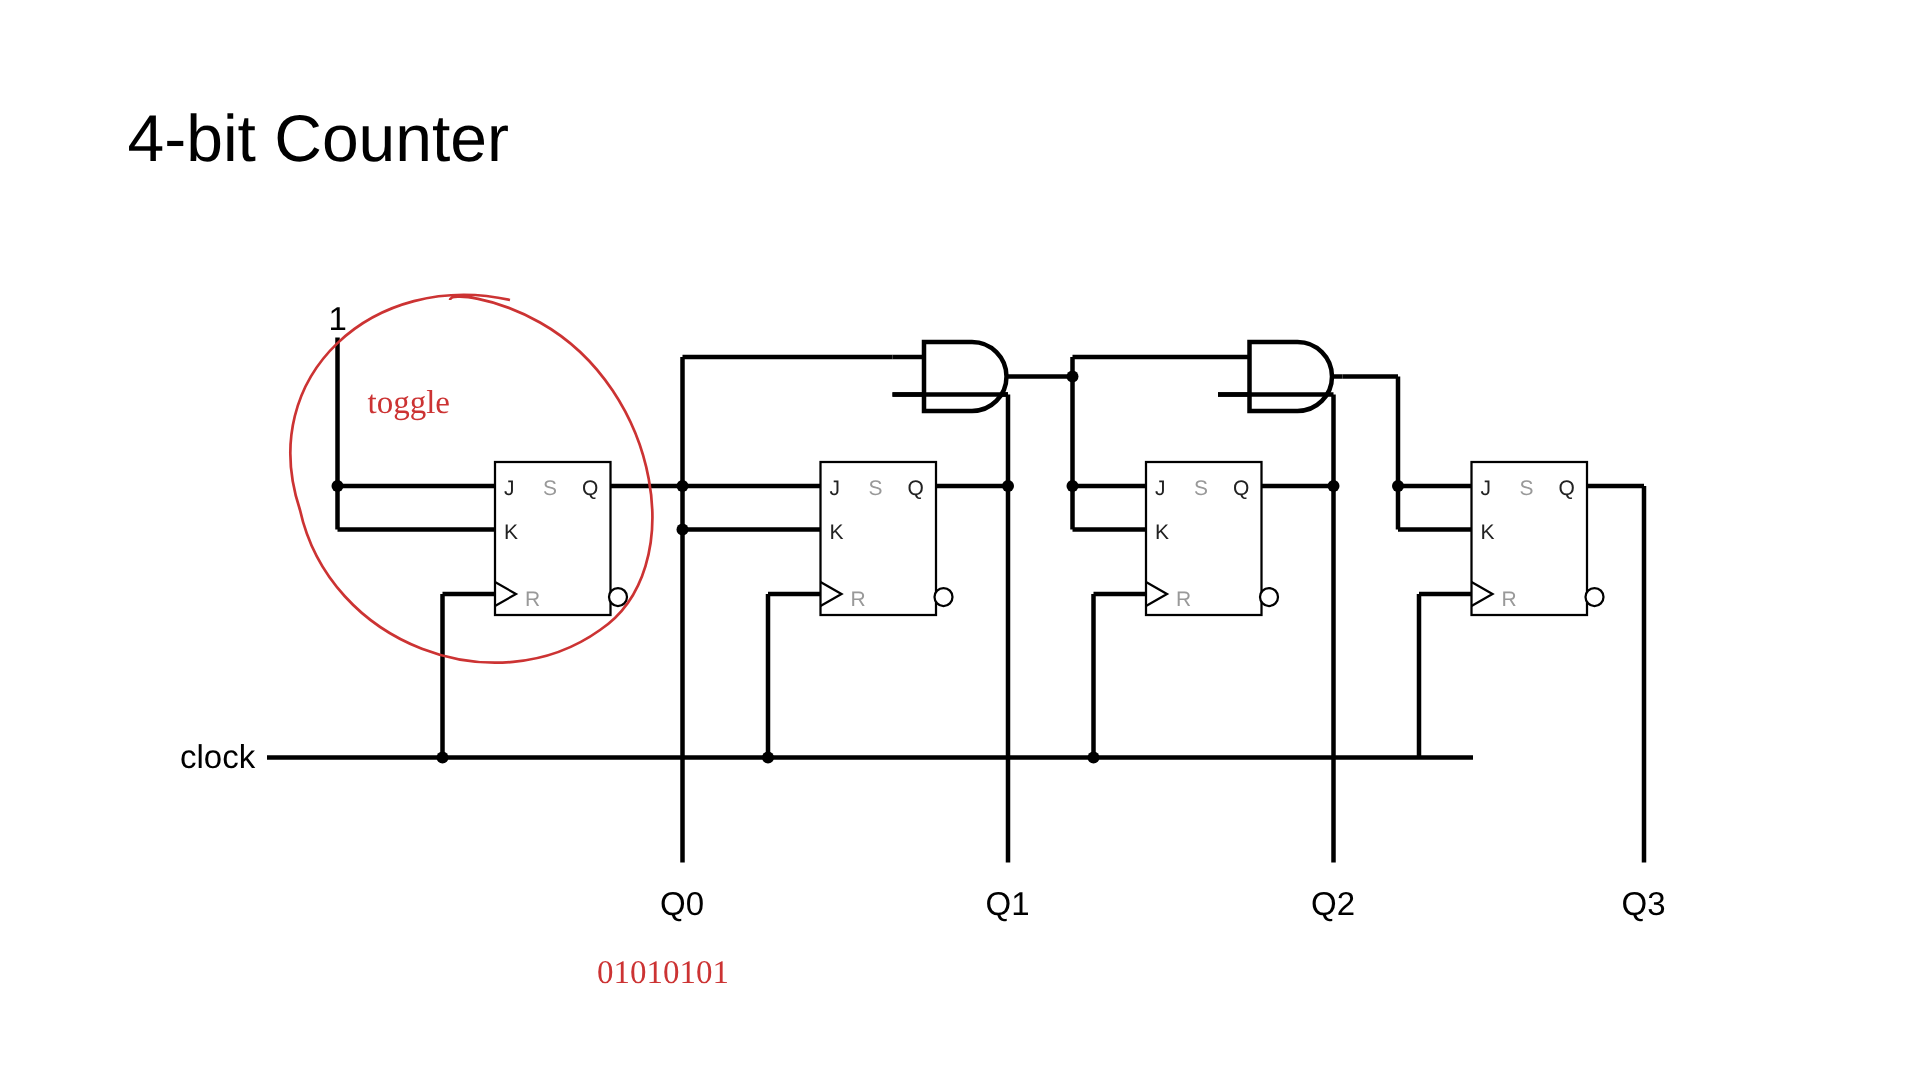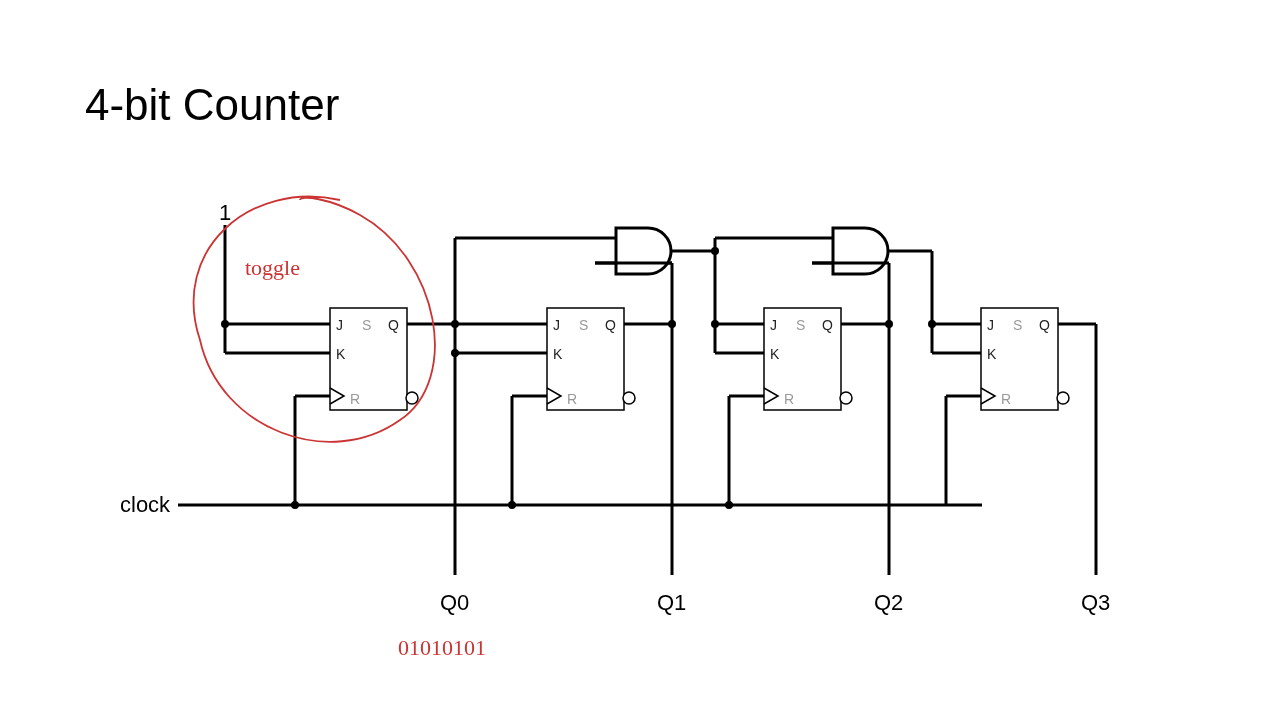--- a/index.html
+++ b/index.html
@@ -7,21 +7,21 @@
     padding: 0;
     width: 1280px;
     height: 720px;
     background: #ffffff;
     font-family: "Gill Sans", "Gill Sans MT", "Segoe UI", sans-serif;
     color: #000;
   }
   .title {
     position: absolute;
     left: 85px;
-    top: 80px;
+    top: 68px;
     font-size: 44px;
     font-weight: 400;
   }
   svg {
     position: absolute;
     left: 0;
     top: 0;
   }
   .wire       { stroke: #000; stroke-width: 3; fill: none; }
   .wire-thin  { stroke: #000; stroke-width: 1.5; fill: none; }

